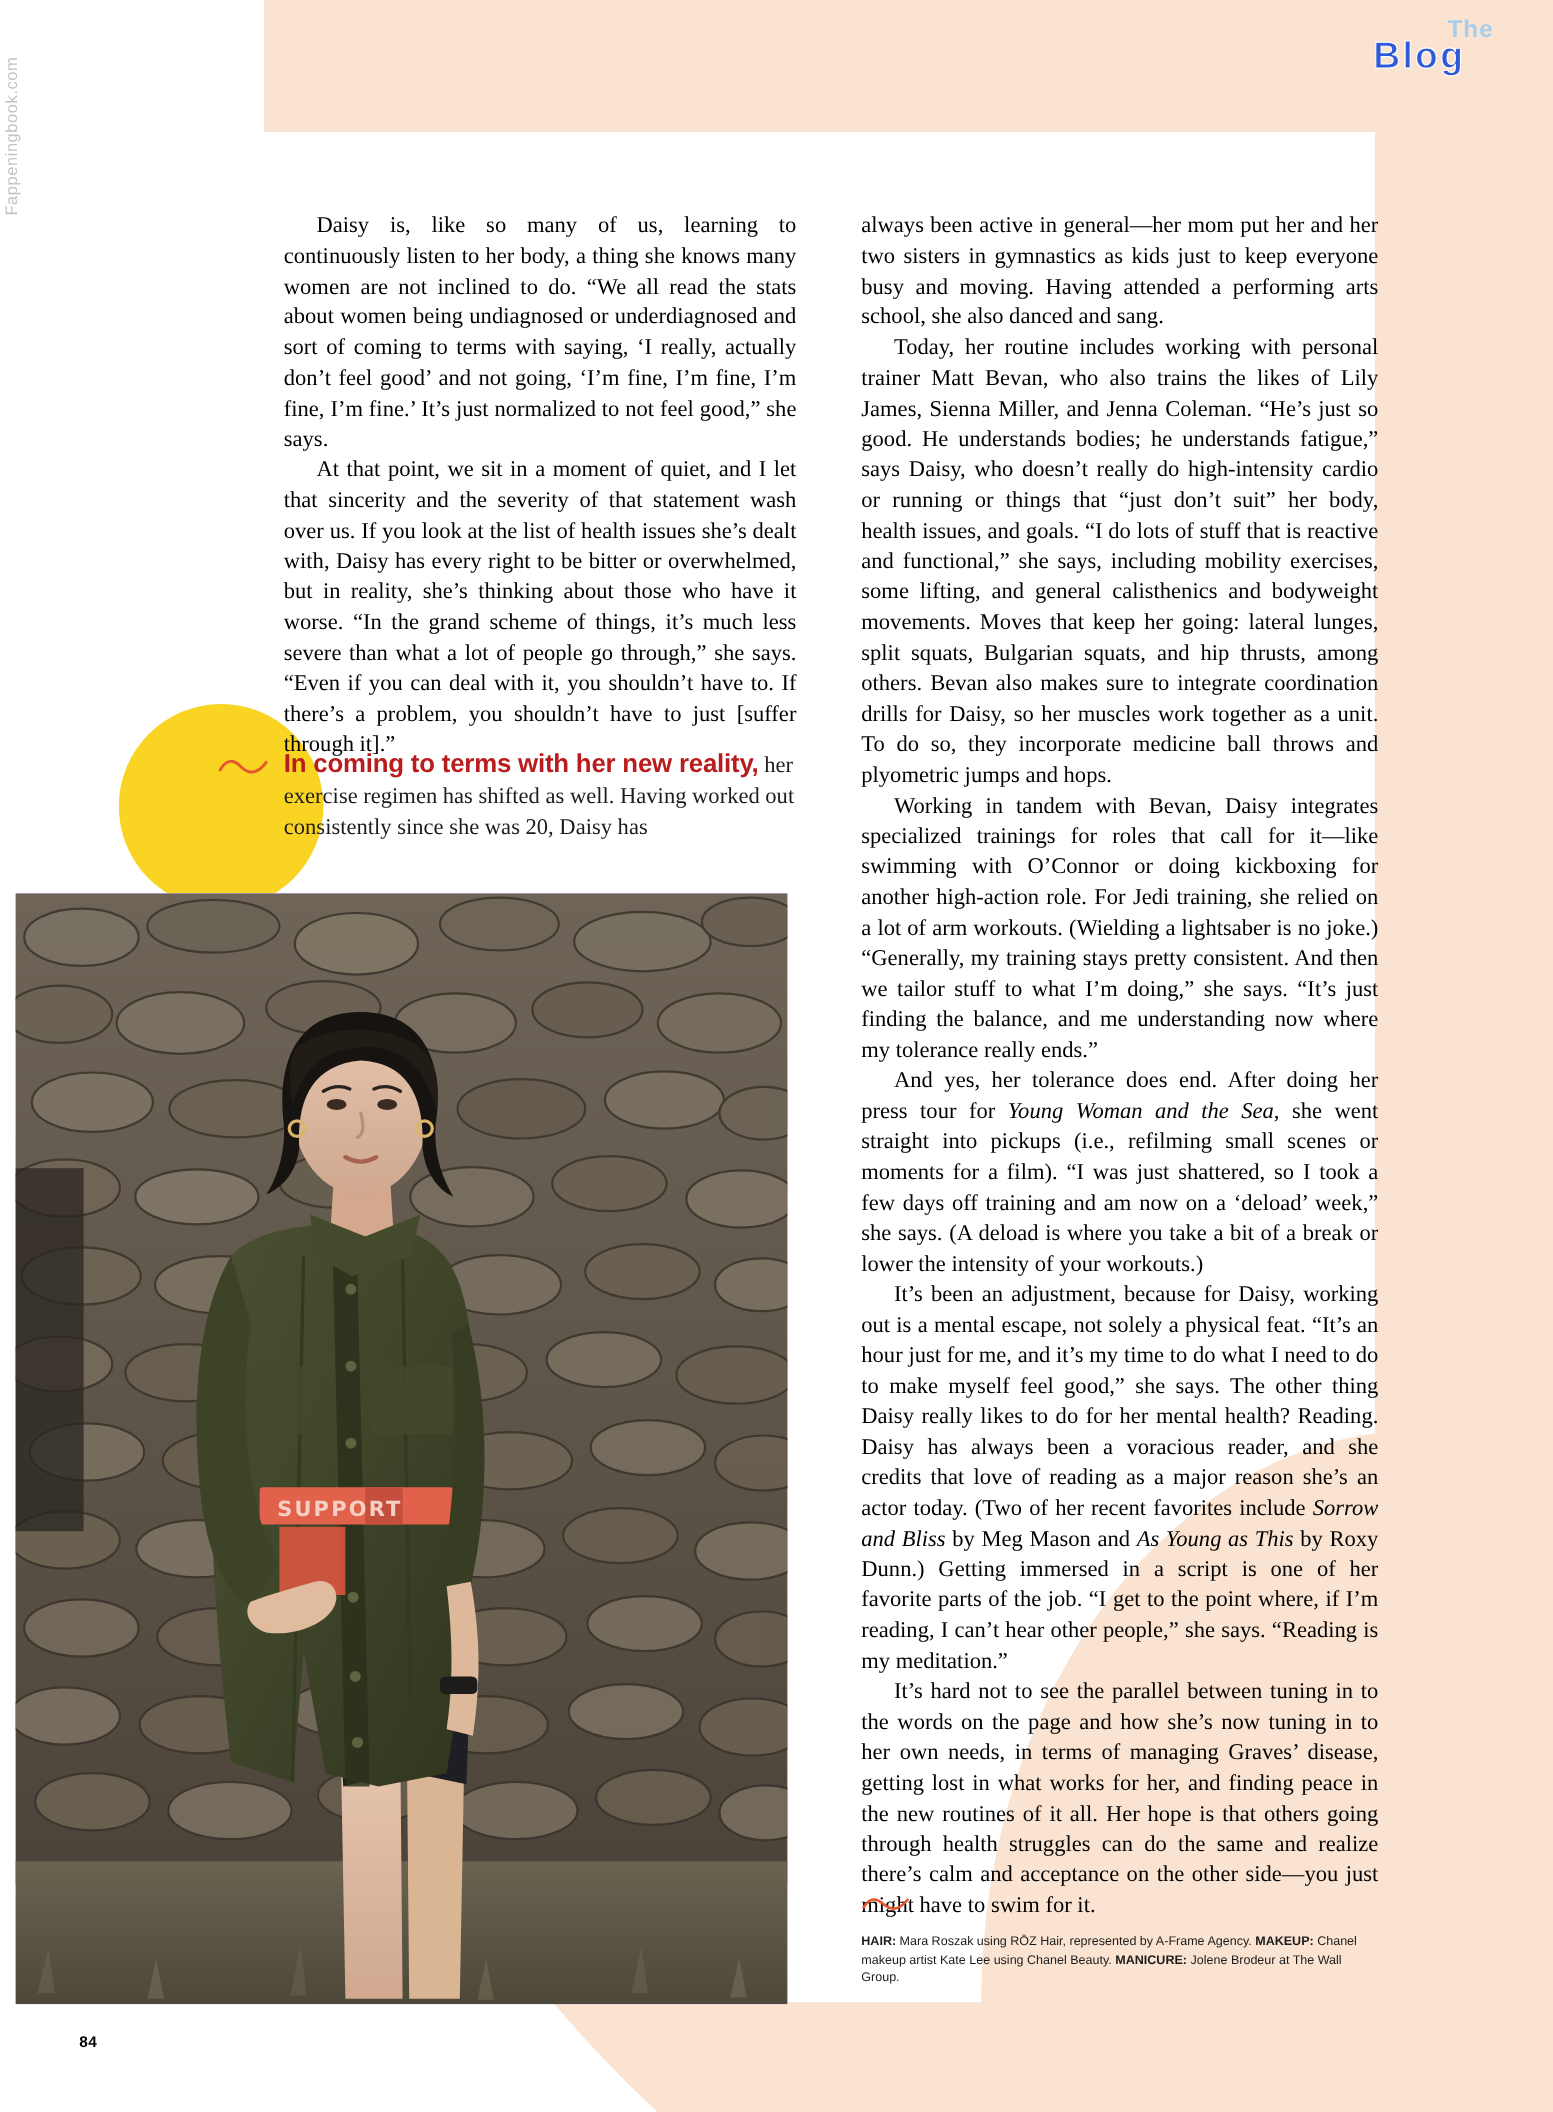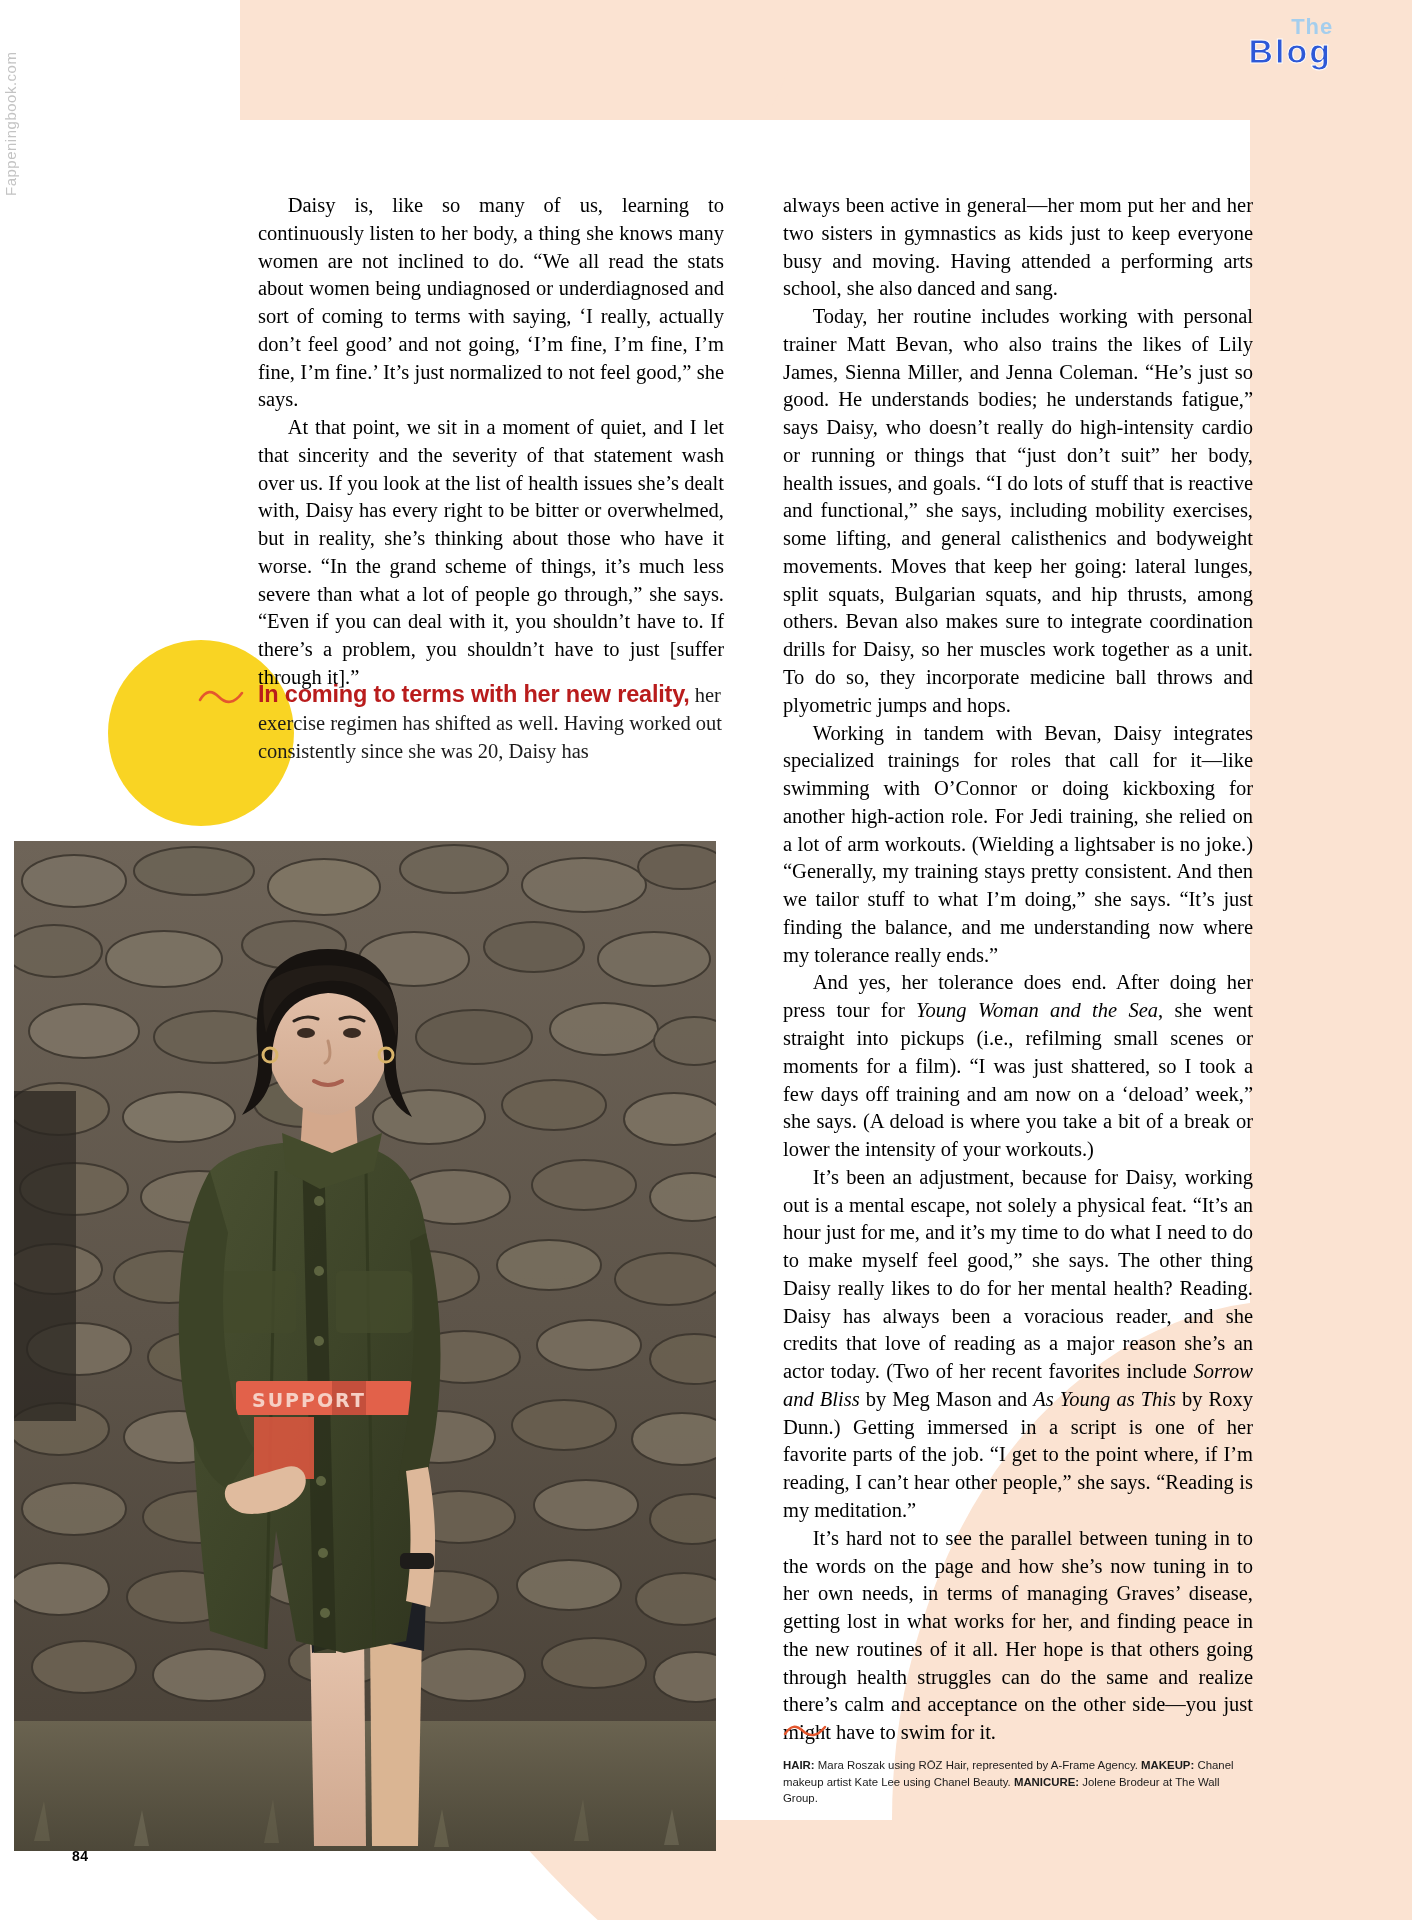--- a/index.html
+++ b/index.html
@@ -108,21 +108,21 @@
     line-height: 1;
     opacity: .92;
     user-select: none;
   }
   .wm-logo .the {
     font-size: 22px;
     color: #9ecdf0;
     font-weight: bold;
     letter-spacing: 1px;
     margin-bottom: 2px;
-    text-align: center;
+    text-align: right;
     padding-left: 18px;
   }
   .wm-logo .main {
     font-size: 56px;
     font-weight: bold;
     color: #ffffff;
     -webkit-text-stroke: 2px #b7d9f2;
     letter-spacing: -1px;
   }
   .wm-logo .blog {
@@ -198,21 +198,20 @@
 
   
   .photo {
     position: absolute;
     left: 14px;
     top: 812px;
     width: 702px;
     height: 1010px;
     overflow: hidden;
     background: #c4b5fd;
-    margin-top: 29px;
   }
   .photo svg { display: block; }
 
   
   .credit-mark {
     position: absolute;
     left: 783px;
     top: 1723px;
     width: 44px;
     height: 16px;

